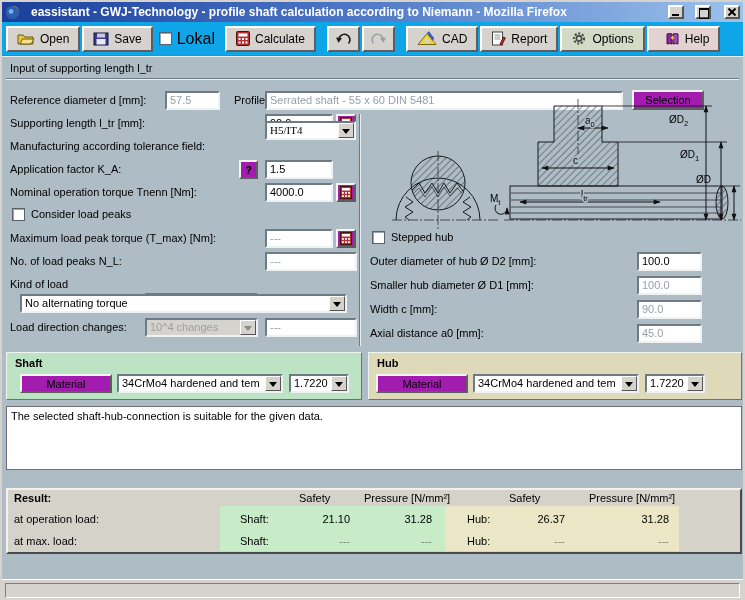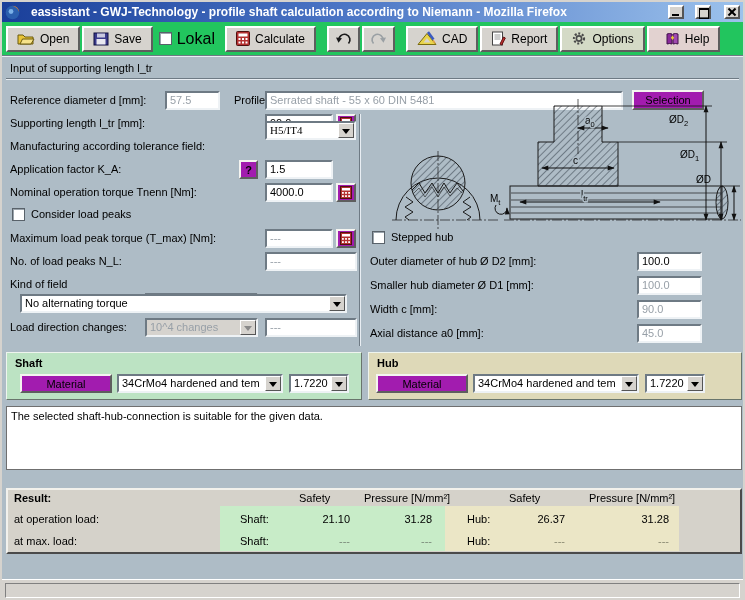--- a/index.html
+++ b/index.html
@@ -13,21 +13,21 @@
     display:flex;align-items:center;padding:0 3px;gap:11px;}
   .title-text{color:#fff;font-weight:bold;font-size:12px;white-space:nowrap;overflow:hidden;flex:1;}
   .wbtn{width:16px;height:14px;background:#d6d3ce;border:2px solid;border-color:#fff #555 #555 #fff;position:relative;flex:none;}
   .wbtn.min::after{content:"";position:absolute;left:2px;bottom:1px;width:7px;height:2px;background:#000;}
   .wbtn.max::after{content:"";position:absolute;left:2px;top:1px;width:8px;height:8px;border:1px solid #000;border-top-width:2px;}
   .wbtn.close{margin-left:2px;}
   .wbtn.close::before,.wbtn.close::after{content:"";position:absolute;left:5px;top:0px;width:2px;height:10px;background:#000;}
   .wbtn.close::before{transform:rotate(45deg);}
   .wbtn.close::after{transform:rotate(-45deg);}
   
-  .toolbar{position:absolute;left:0;top:20px;right:0;height:33px;background:#22c55e;
+  .toolbar{position:absolute;left:0;top:20px;right:0;height:33px;background:#0ea5e9;
     display:flex;align-items:center;padding:0 4px;
     box-shadow:0 1px 0 #6e7a84,0 2px 0 #e9eef3;}
   .tbtn{height:26px;display:flex;align-items:center;gap:5px;padding:0 9px;background:#d6d3ce;
     border:2px solid;border-color:#fff #5e5e5e #5e5e5e #fff;font-size:12px;margin-right:2px;white-space:nowrap;}
   .tbtn.small{padding:0 6px;}
   .tbtn.tint-green{background:#d4dac6;}
   .tbtn.tint-pink{background:#e2d2d0;padding-left:16px;}
   .tool-gap{width:9px;flex:none;}
   .lokal{display:flex;align-items:center;gap:5px;margin:0 10px 0 4px;font-size:16px;}
   
@@ -257,21 +257,21 @@
       </svg>
   </div>
 
   <span class="lbl" style="left:8px;top:250px;">No. of load peaks N_L:</span>
   <div class="combo disabled" style="left:143px;top:250px;width:113px;margin-top:41px;">
     <span class="ctext">10^4 Peaks</span>
       <span class="carrow"></span>
   </div>
   <div class="field disabled" style="left:263px;top:250px;width:92px;">---</div>
 
-  <span class="lbl" style="left:8px;top:273px;">Kind of field</span>
+  <span class="lbl" style="left:8px;top:273px;">Kind of load</span>
   <div class="combo" style="left:18px;top:292px;width:327px;">
     <span class="ctext">No alternating torque</span>
       <span class="carrow"></span>
   </div>
 
   <span class="lbl" style="left:8px;top:316px;">Load direction changes:</span>
   <div class="combo disabled" style="left:143px;top:316px;width:113px;">
     <span class="ctext">10^4 changes</span>
       <span class="carrow"></span>
   </div>

